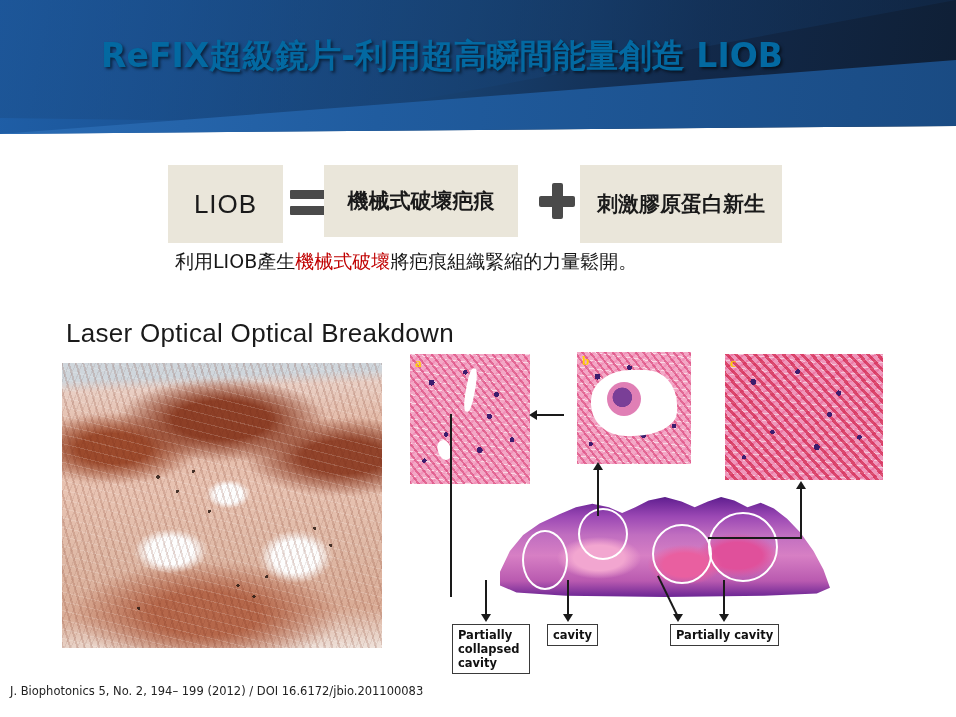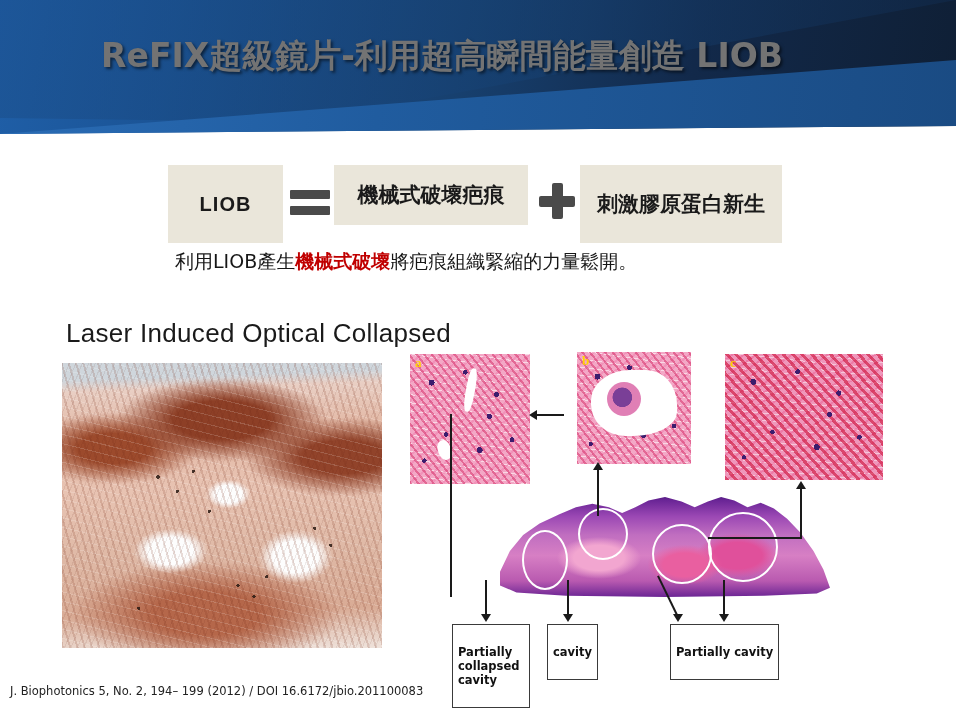--- a/index.html
+++ b/index.html
@@ -12,48 +12,48 @@
              background:linear-gradient(100deg,#1f5fa8 0%,#1b5496 18%,#17406f 48%,#12294a 72%,#0f1f35 100%);
              clip-path:polygon(0 0,956px 0,956px 126px,0 134px);}
   .banner-shard{position:absolute;left:0;top:0;width:956px;height:136px;
                 background:linear-gradient(95deg,#2a6cb5 0%,#205c9f 40%,#1a4b83 100%);
                 clip-path:polygon(0 134px, 956px 60px, 956px 126px, 0 134px);}
   .banner-shard2{position:absolute;left:0;top:0;width:956px;height:136px;
                 background:linear-gradient(100deg,#1b4f8c 0%,#163f6f 60%,#11294a 100%);
                 clip-path:polygon(0 0, 956px 0, 300px 122px, 0 118px);
                 opacity:.55;}
   .banner-title{position:absolute;left:0;top:34px;width:884px;text-align:center;
-                color:#737373;font-size:33px;font-weight:bold;letter-spacing:0px;
+                color:#0369a1;font-size:33px;font-weight:bold;letter-spacing:0px;
                 text-shadow:2px 2px 3px rgba(0,0,0,.55);
                 font-family:"DejaVu Sans","Liberation Sans",sans-serif;}
 
   
   .eq{position:absolute;left:0;top:0;width:956px;height:0;}
   .eqbox{position:absolute;background:#EAE6DA;display:flex;align-items:center;justify-content:center;}
   .eqbox span{color:#1a1a1a;font-size:21px;font-weight:bold;
               font-family:"DejaVu Sans","Liberation Sans",sans-serif;}
   #box-liob{left:168px;top:165px;width:115px;height:78px;}
-  #box-liob span{font-size:20px;font-weight:bold;letter-spacing:1px;
+  #box-liob span{font-size:26px;font-weight:normal;letter-spacing:1px;
                  font-family:"Liberation Sans",sans-serif;}
-  #box-mech{left:334px;top:165px;width:194px;height:60px;align-items:center;}
+  #box-mech{left:324px;top:165px;width:194px;height:72px;align-items:center;}
   #box-coll{left:580px;top:165px;width:202px;height:78px;}
 
   .op{position:absolute;}
   .eqsign{left:290px;top:190px;width:40px;height:28px;}
   .eqsign i{position:absolute;left:0;width:40px;height:9px;background:#4a4a4a;border-radius:1px;display:block;}
   .eqsign i.a{top:0;} .eqsign i.b{top:16px;}
   .plus{left:539px;top:183px;width:36px;height:36px;}
   .plus i{position:absolute;background:#4a4a4a;border-radius:2px;display:block;}
   .plus i.h{left:0;top:13px;width:36px;height:11px;}
   .plus i.v{left:13px;top:0;width:11px;height:36px;}
 
   
   .caption{position:absolute;left:175px;top:249px;font-size:19px;color:#161616;
            font-family:"DejaVu Sans","Liberation Sans",sans-serif;white-space:nowrap;}
-  .caption .hl{color:#C00000;font-weight:bold;}
+  .caption .hl{color:#C00000;font-weight:normal;}
 
   
   .sect{position:absolute;left:66px;top:318px;font-size:26px;color:#1a1a1a;
         font-family:"Liberation Sans",sans-serif;letter-spacing:.3px;}
 
   
   .himg{position:absolute;overflow:hidden;}
   #img-left{left:62px;top:363px;width:320px;height:285px;
             background:
               radial-gradient(ellipse 60px 36px at 34% 66%, #fdfdfd 0 38%, rgba(253,253,253,0) 62%),
@@ -141,21 +141,21 @@
   
   .bk{position:absolute;background:#1a1a1a;}
   .bkhead{position:absolute;width:0;height:0;border-left:5px solid transparent;
           border-right:5px solid transparent;}
   .bkhead.dn{border-top:8px solid #1a1a1a;}
   .bkhead.up{border-bottom:8px solid #1a1a1a;}
   .bkhead.lf{border-left:0;border-top:5px solid transparent;border-bottom:5px solid transparent;
              border-right:8px solid #1a1a1a;}
 
   .lblbox{position:absolute;border:1px solid #3a3a3a;background:#ffffff;
-          font-size:11.5px;line-height:14px;color:#111;padding:20px 5px;
+          font-size:11.5px;line-height:14px;color:#111;padding:3px 5px;
           font-family:"DejaVu Sans","Liberation Sans",sans-serif;font-weight:bold;}
   #lb-partial{left:47px;top:272px;width:66px;}
   #lb-cavity{left:142px;top:272px;}
   #lb-collapsed{left:265px;top:272px;}
 
   
   .cite{position:absolute;left:10px;top:684px;font-size:11.5px;color:#222;
         font-family:"DejaVu Sans","Liberation Sans",sans-serif;}
 </style>
 </head>
@@ -187,21 +187,21 @@
       <i class="v"></i>
   </div>
 
   <div class="eqbox" id="box-coll">
     <span>刺激膠原蛋白新生</span>
   </div>
 </div>
 
 <div class="caption"><span>利用LIOB產生</span><span class="hl">機械式破壞</span><span>將疤痕組織緊縮的力量鬆開。</span></div>
 
-<div class="sect">Laser Induced Optical Collapsed</div>
+<div class="sect">Laser Optical Optical Breakdown</div>
 
 <div class="himg" id="img-left">
   <div class="grain"></div>
   <div class="speck"></div>
 
 </div>
 
 <div id="fig-right">
 
   <div class="panel" id="panel-a">

